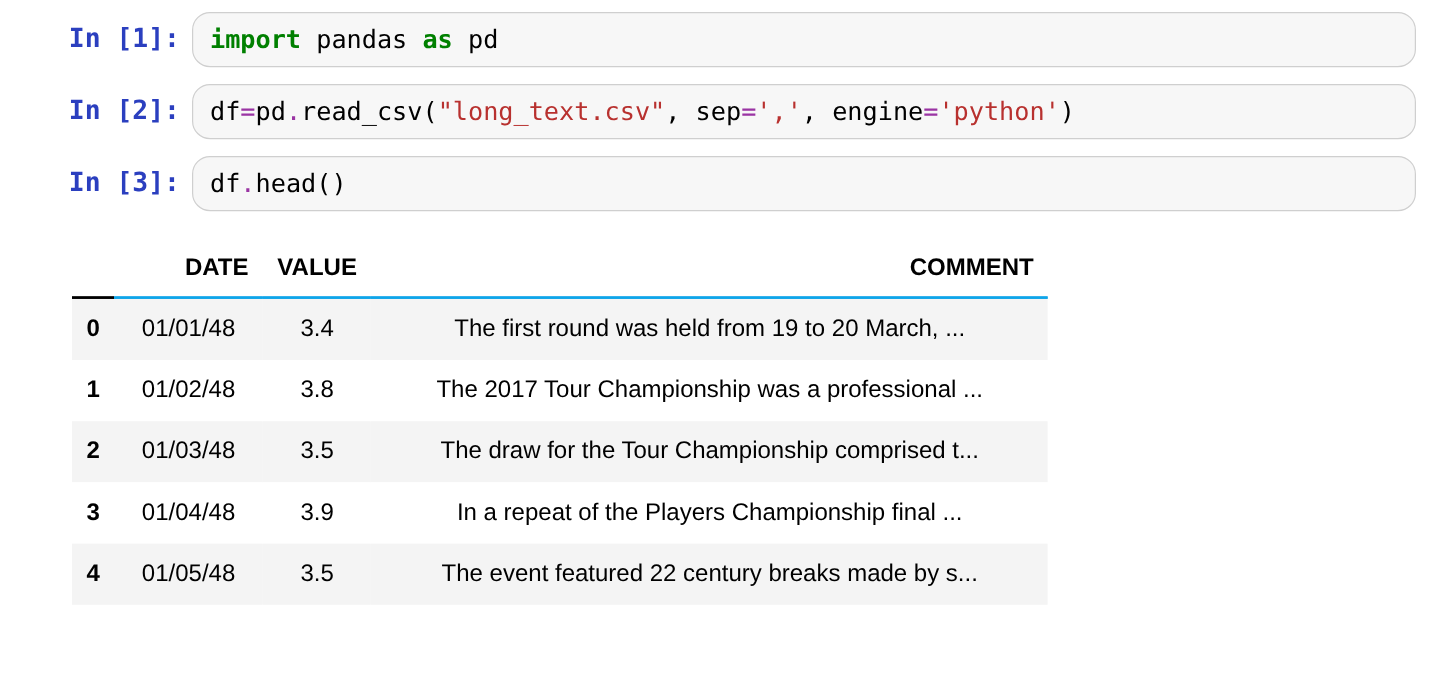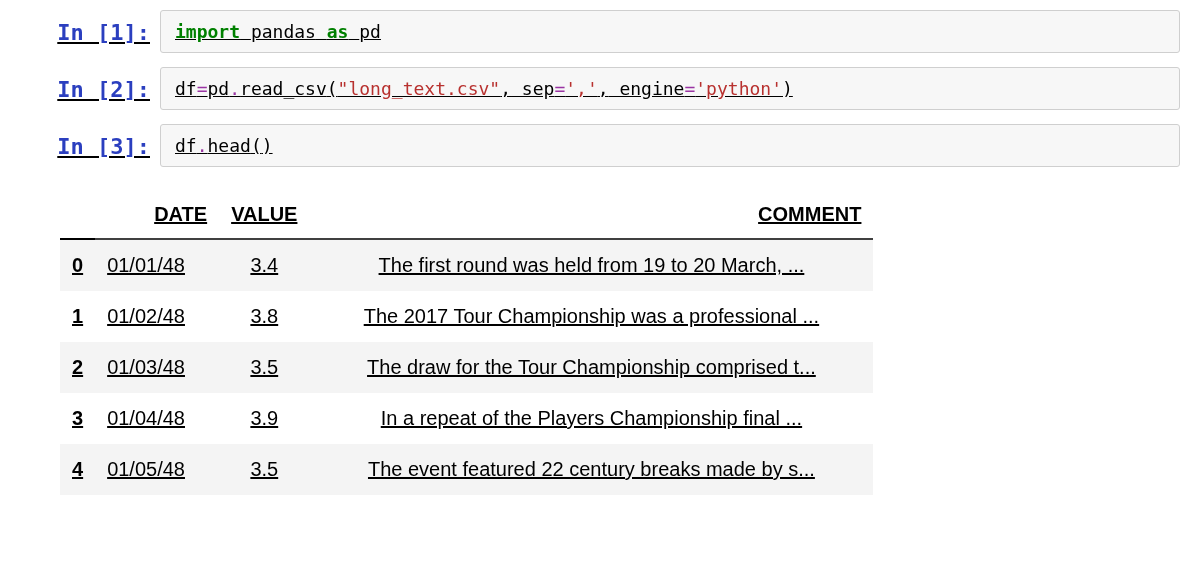--- a/index.html
+++ b/index.html
@@ -6,41 +6,40 @@
     margin: 0;
     padding: 10px 20px;
     font-family: -apple-system, BlinkMacSystemFont, "Segoe UI", Helvetica, Arial, sans-serif;
     background: #fff;
     font-size: 20px;
   }
   .cell {
     display: flex;
     align-items: stretch;
     margin-bottom: 14px;
-    text-decoration: underline;
   }
   .prompt {
     flex: 0 0 130px;
     font-family: "Menlo", "Consolas", "DejaVu Sans Mono", monospace;
     font-size: 22px;
     font-weight: bold;
     text-align: right;
     padding: 10px 10px 0 0;
     white-space: pre;
   }
   .prompt.in-prompt { color: #2b3fbf; }
   .prompt.out-prompt { color: #c1351e; }
   .code-box {
     flex: 1;
     border: 1px solid #cfcfcf;
-    border-radius: 3px;
+    border-radius: 15px;
     background: #f7f7f7;
     padding: 10px 14px;
     font-family: "Menlo", "Consolas", "DejaVu Sans Mono", monospace;
-    font-size: 18px;
+    font-size: 21px;
     white-space: pre;
     overflow: hidden;
   }
   .tok-kw { color: #008000; font-weight: bold; }
   .tok-name { color: #000; }
   .tok-op { color: #9a34a3; }
   .tok-str { color: #b8312f; }
   .tok-paren { color: #000; }
 
   .output-area {
@@ -48,39 +47,39 @@
     padding: 10px 0 0 40px;
   }
   table.dataframe {
     border-collapse: collapse;
     font-size: 20px;
   }
   table.dataframe thead th {
     font-weight: 700;
     text-align: right;
     padding: 12px 12px;
-    border-bottom: 2px solid #404040;
+    border-bottom: 2px solid #0ea5e9;
     background: #fff;
   }
   table.dataframe thead th.corner {
     border-bottom: 2px solid #000;
   }
   table.dataframe tbody tr:nth-child(odd) { background: #f4f4f4; }
   table.dataframe tbody tr:nth-child(even) { background: #ffffff; }
   table.dataframe tbody th {
     font-weight: 700;
     text-align: right;
     padding: 14px 12px;
   }
   table.dataframe tbody td {
     text-align: right;
     padding: 14px 12px;
     font-weight: 400;
   }
-  table.dataframe tbody td.col-date { text-align: left; min-width: 100px; }
+  table.dataframe tbody td.col-date { text-align: center; min-width: 100px; }
   table.dataframe tbody td.col-value { text-align: center; min-width: 60px; }
   table.dataframe tbody td.col-comment { text-align: center; min-width: 540px; }
 </style>
 </head>
 <body>
 
 <div class="cell">
   <div class="prompt in-prompt">In [1]:</div>
   <div class="code-box"><span class="tok-kw">import</span> <span class="tok-name">pandas</span> <span class="tok-kw">as</span> <span class="tok-name">pd</span></div>
 </div>

